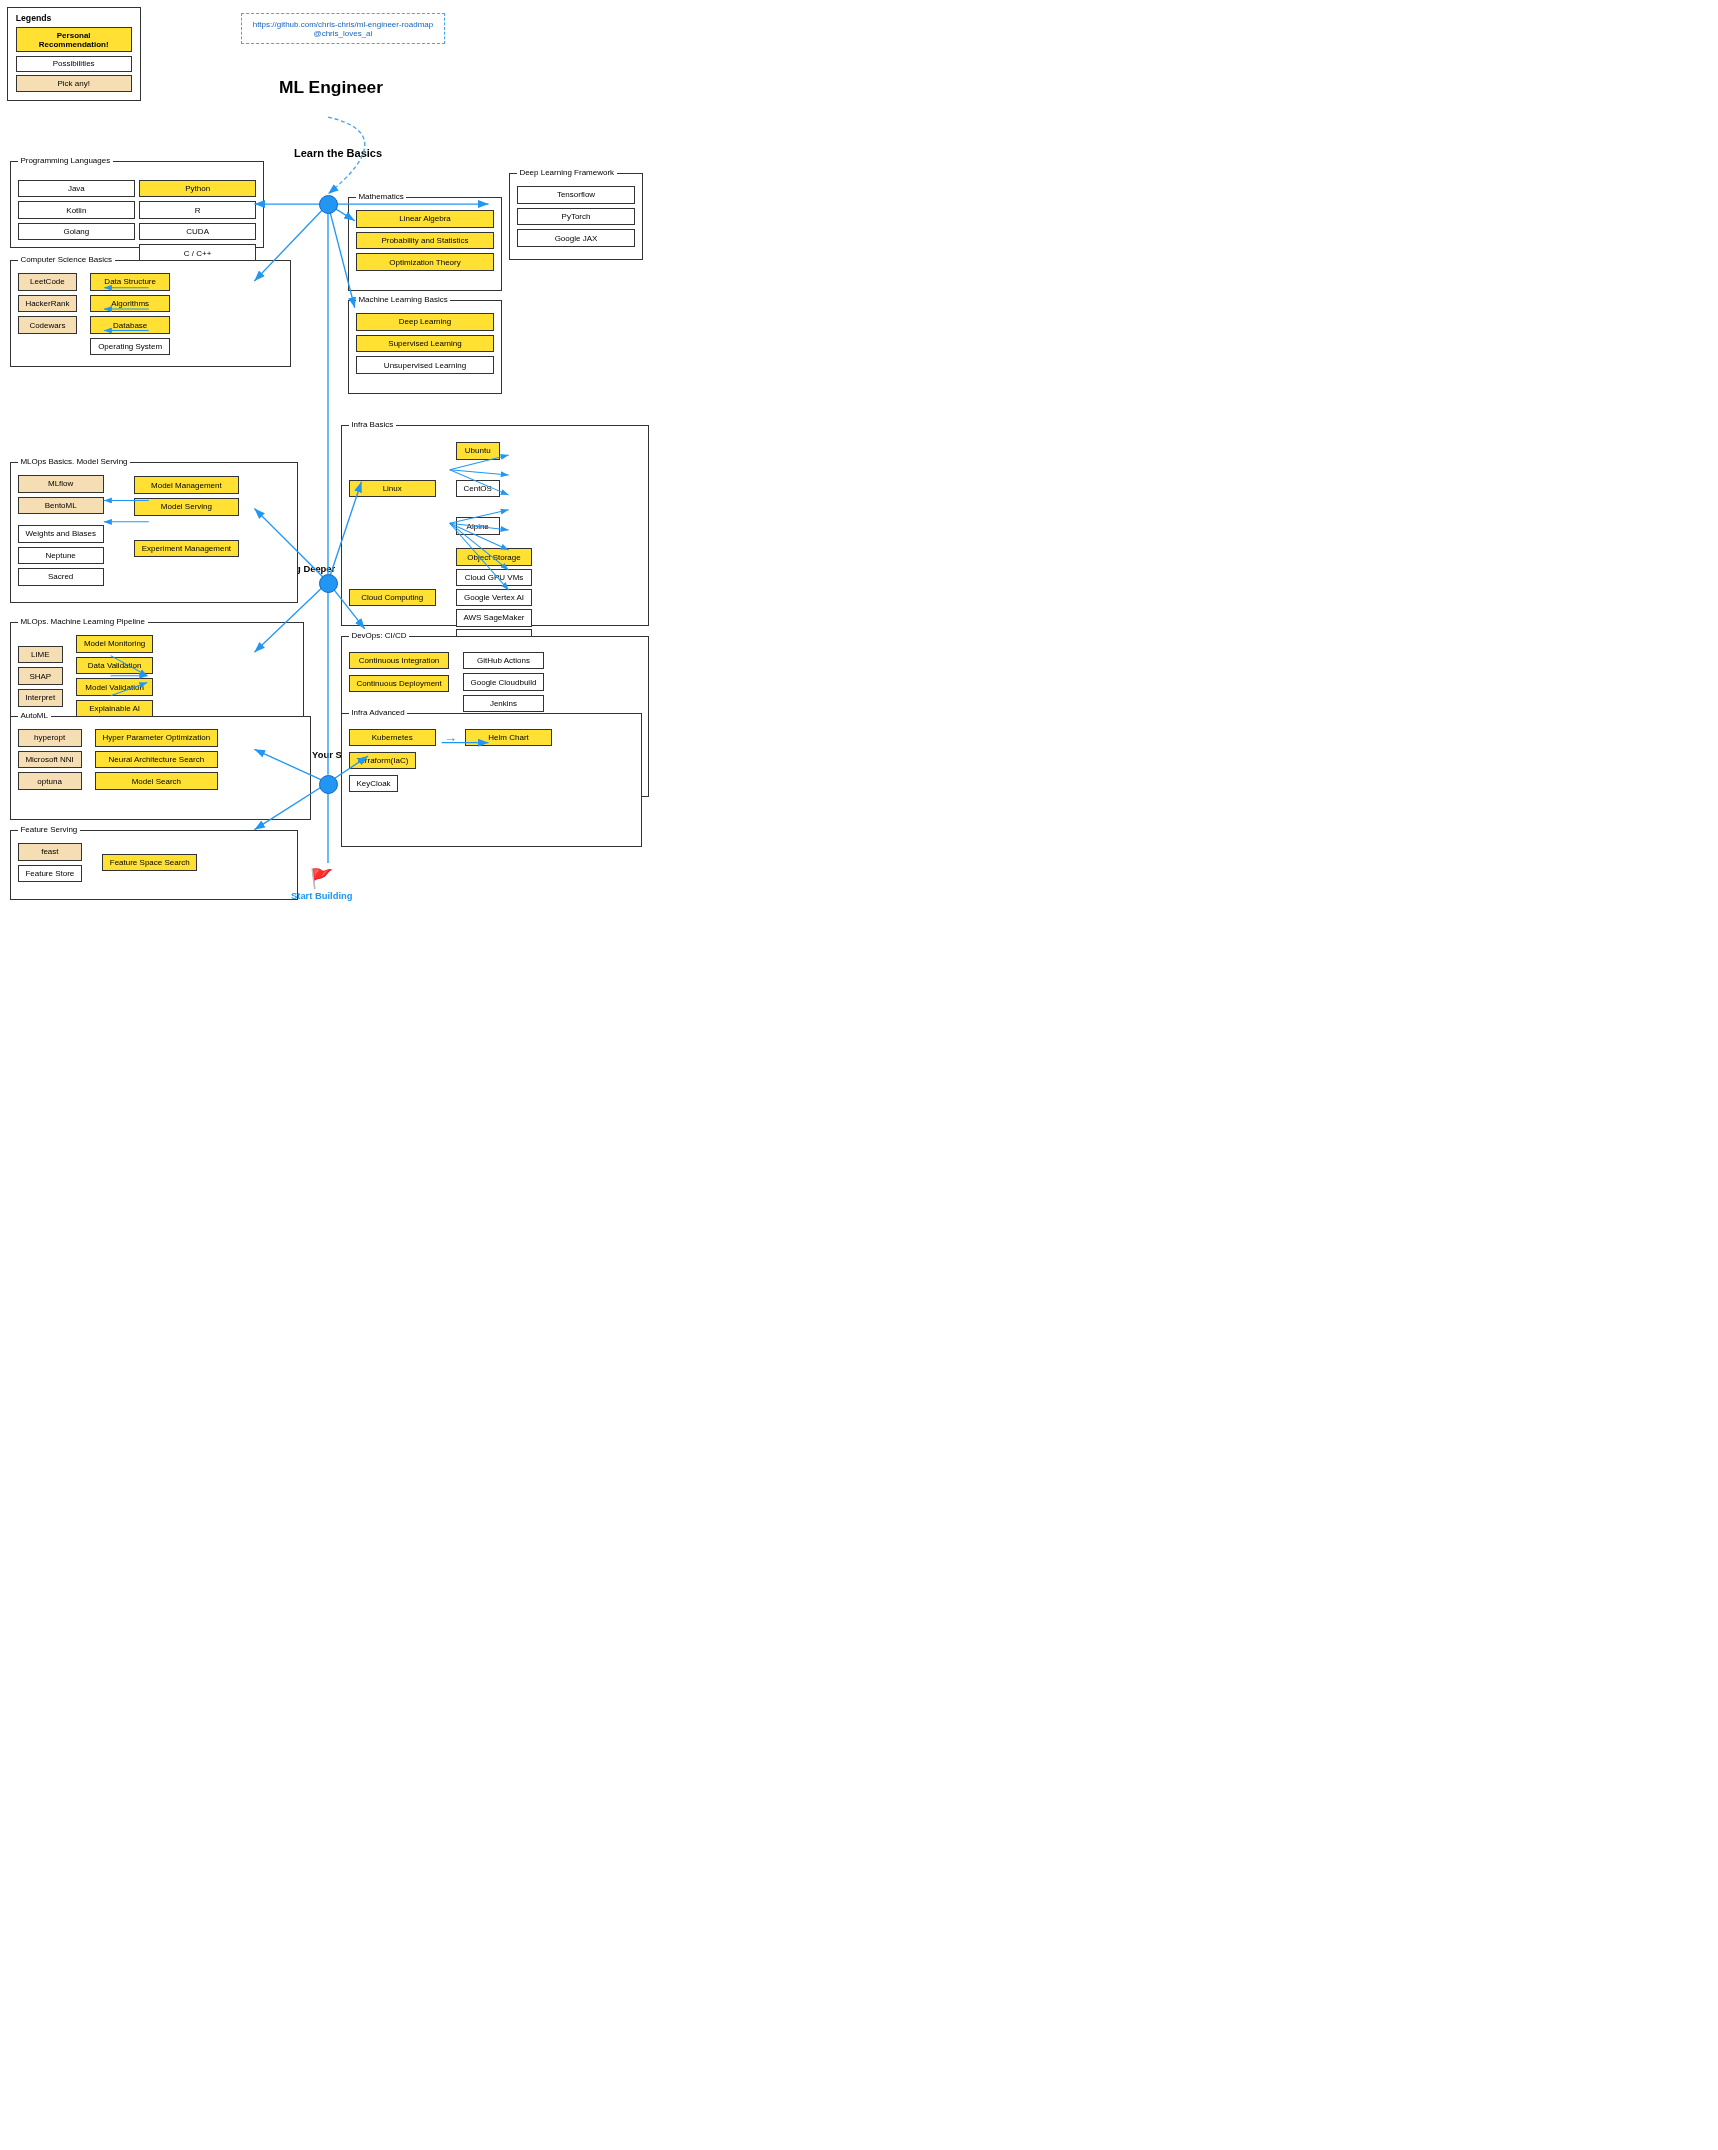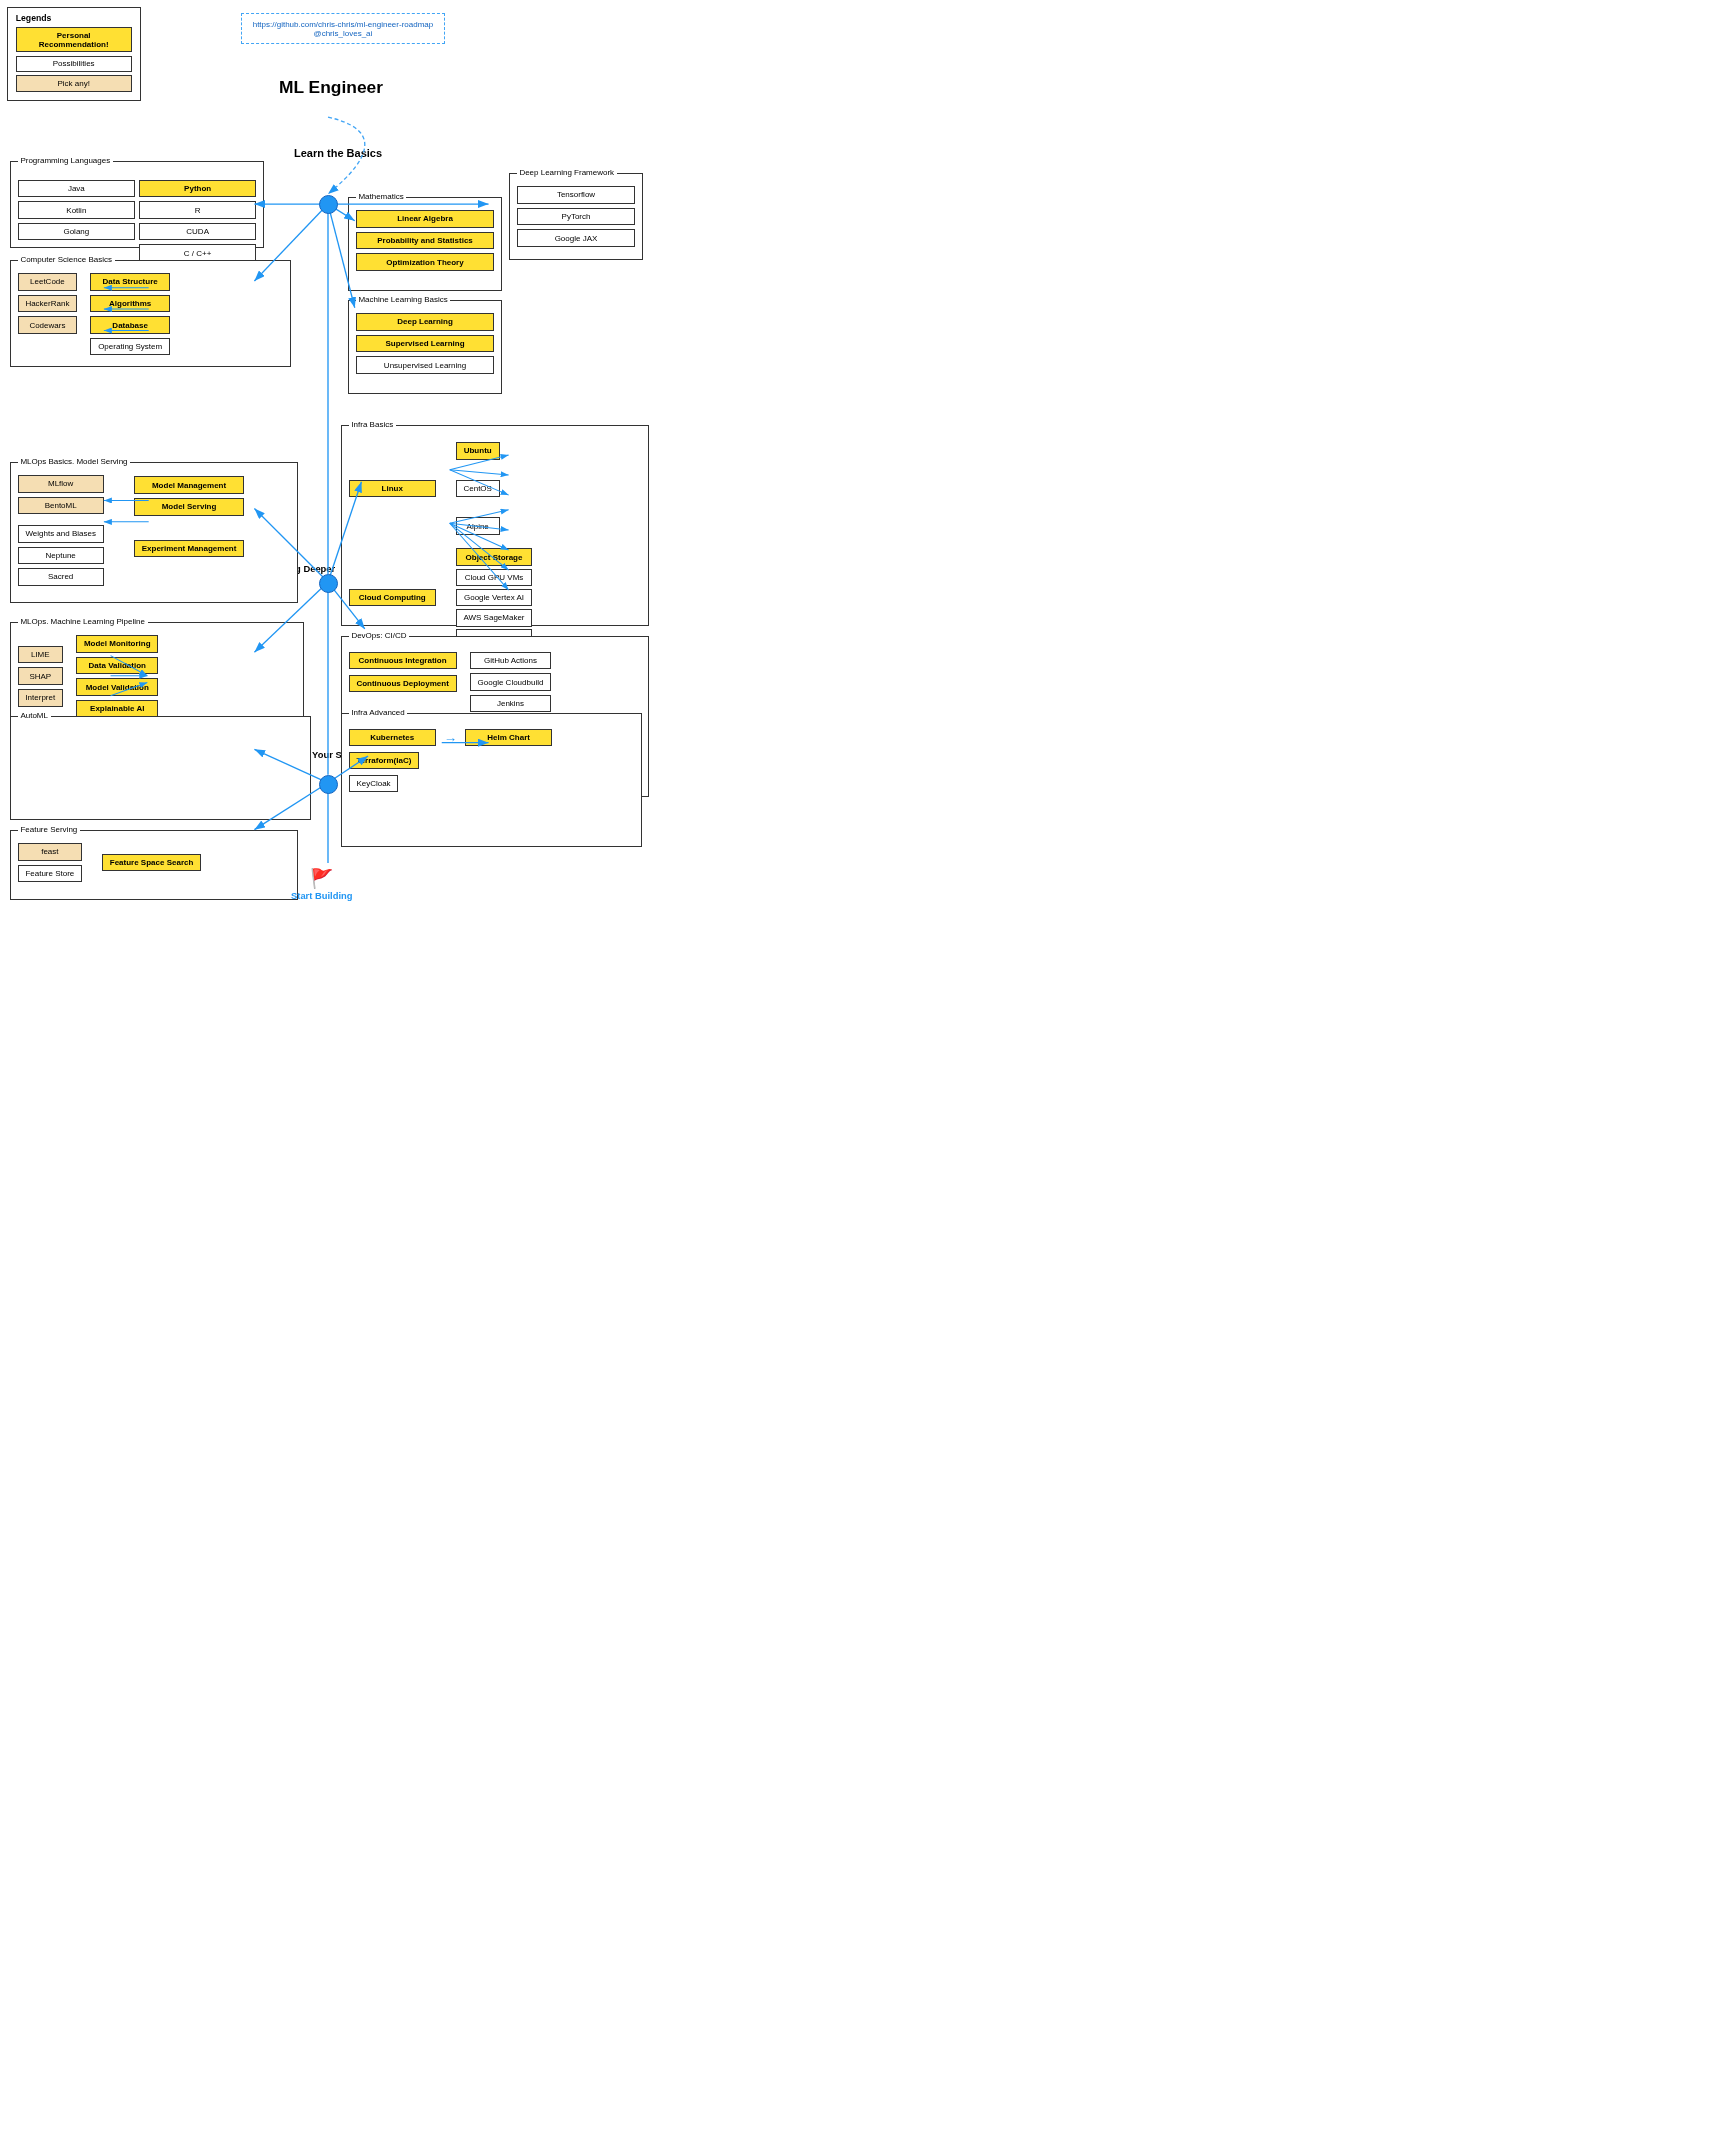--- a/index.html
+++ b/index.html
@@ -76,21 +76,21 @@
 
     
     .item-box {
       display: inline-block;
       border: 1px solid #333;
       padding: 3.3px 6.7px;
       text-align: center;
       font-size: 8px;
       white-space: nowrap;
     }
-    .item-yellow { background: #FFE033; font-weight: bold; }
+    .item-yellow { background: #FFE033; font-weight: normal; }
     .item-white { background: #fff; }
     .item-tan { background: #F5DEB3; }
 
     
     .node-circle {
       position: absolute;
       width: 19px;
       height: 19px;
       border-radius: 50%;
       background: #2196F3;
@@ -342,20 +342,32 @@
       </div>
     </div>
   </div>
 
   <div style="position:absolute;top:749px;left:268px;font-size:9.4px;font-weight:bold;">Maximize Your Skills!</div>
 
   <div class="node-circle" style="left:319px;top:775px;"></div>
 
   <div class="section-box" style="left:10px;top:716px;width:301px;height:104px;">
     <span class="section-title">AutoML</span>
+    <div style="display:flex;gap:6.7px;margin-top:5.4px;">
+      <div style="display:flex;flex-direction:column;gap:4px;">
+        <div class="item-box item-tan">hyperopt</div>
+        <div class="item-box item-tan">Microsoft NNI</div>
+        <div class="item-box item-tan">optuna</div>
+      </div>
+      <div style="display:flex;flex-direction:column;gap:4px;margin-left:6.7px;">
+        <div class="item-box item-yellow">Hyper Parameter Optimization</div>
+        <div class="item-box item-yellow">Neural Architecture Search</div>
+        <div class="item-box item-yellow">Model Search</div>
+      </div>
+    </div>
   </div>
 
   <div class="section-box" style="left:10px;top:830px;width:288px;height:70px;">
     <span class="section-title">Feature Serving</span>
     <div style="display:flex;gap:6.7px;margin-top:5.4px;align-items:center;">
       <div style="display:flex;flex-direction:column;gap:4px;">
         <div class="item-box item-tan">feast</div>
         <div class="item-box item-white">Feature Store</div>
       </div>
       <div style="margin-left:13.4px;">

